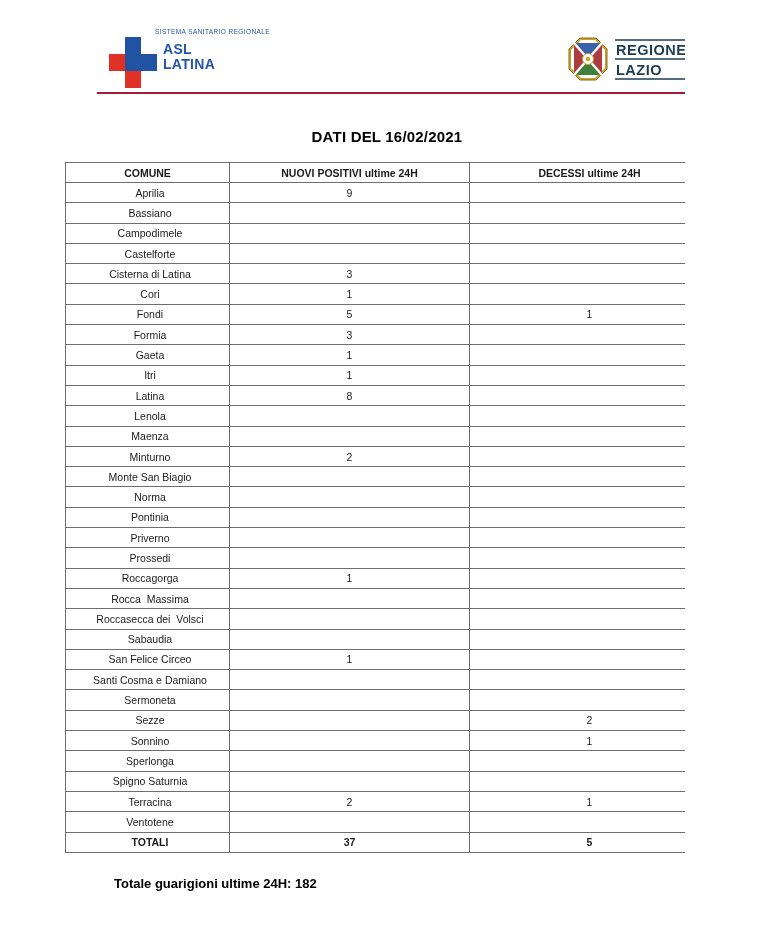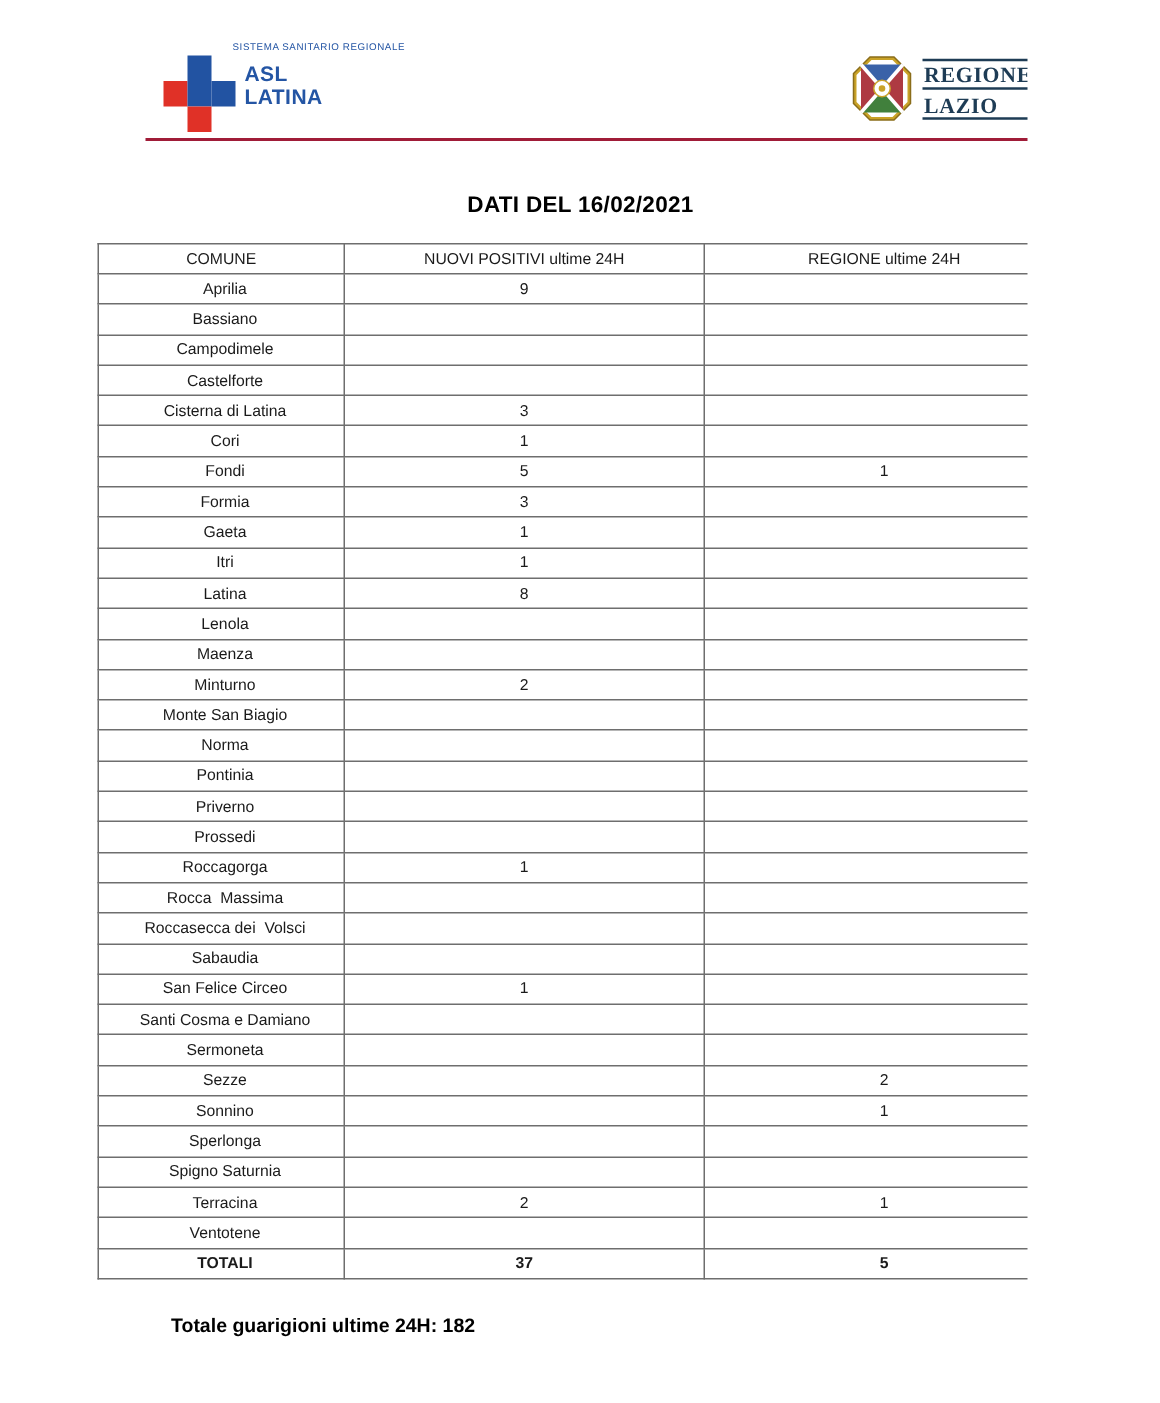--- a/index.html
+++ b/index.html
@@ -13,34 +13,34 @@
   .asl-cross { position:absolute; left:2px; top:11px; width:48px; height:51px; }
   .asl-cross .cell { position:absolute; width:16px; height:17px; }
   .cell-top    { left:16px; top:0;    background:#2253A2; }
   .cell-left   { left:0;    top:17px; background:#E03127; }
   .cell-mid    { left:16px; top:17px; background:#2253A2; }
   .cell-right  { left:32px; top:17px; background:#2253A2; }
   .cell-bottom { left:16px; top:34px; background:#E03127; }
   .asl-name { position:absolute; left:56px; top:16px; color:#2455A4; font-size:14px; font-weight:600; line-height:15px; letter-spacing:0.3px; }
 
   
-  .regione-logo { position:absolute; left:568px; top:36px; width:175px; height:50px;font-family:Liberation Serif, serif; }
+  .regione-logo { position:absolute; left:568px; top:36px; width:175px; height:50px; }
   .regione-emblem { position:absolute; left:0; top:0; }
   .regione-text { position:absolute; left:46px; top:2px; }
 
   
   .red-line { position:absolute; left:97px; top:92px; width:608px; height:2px; background:#A01C38; }
 
   
   .doc-title { position:absolute; left:65px; top:128px; width:644px; text-align:center; font-size:15px; font-weight:bold; color:#000; letter-spacing:0.2px; }
 
   
   .data-table { position:absolute; left:65px; top:162px; width:644px; border-collapse:collapse; table-layout:fixed; }
   .data-table th, .data-table td { border:1px solid #6e6e6e; font-size:10.5px; color:#1a1a1a; overflow:hidden; }
-  .data-table th { height:20px; font-weight:normal; text-align:center; }
+  .data-table th { height:20px; font-weight:bold; text-align:center; }
   .data-table td { height:20.3px; }
   .col-comune { width:164px; }
   .col-pos { width:240px; }
   .col-dec { width:240px; }
   .c-comune { text-align:center; padding-left:5px; white-space:pre; }
   .c-val { text-align:center; }
   .totals-row td { font-weight:bold; }
 
   
   .footer-note { position:absolute; left:66px; top:876px; font-size:13px; font-weight:bold; color:#000;margin-left:48px; }
@@ -94,21 +94,21 @@
   <table class="data-table">
     <colgroup>
       <col class="col-comune">
         <col class="col-pos">
         <col class="col-dec">
     </colgroup>
     <thead>
       <tr>
         <th>COMUNE</th>
         <th>NUOVI POSITIVI ultime 24H</th>
-        <th>REGIONE ultime 24H</th>
+        <th>DECESSI ultime 24H</th>
       </tr>
     </thead>
     <tbody>
         <tr>
     <td class="c-comune">Aprilia</td>
     <td class="c-val">9</td>
     <td class="c-val"></td>
   </tr>
         <tr>
     <td class="c-comune">Bassiano</td>

